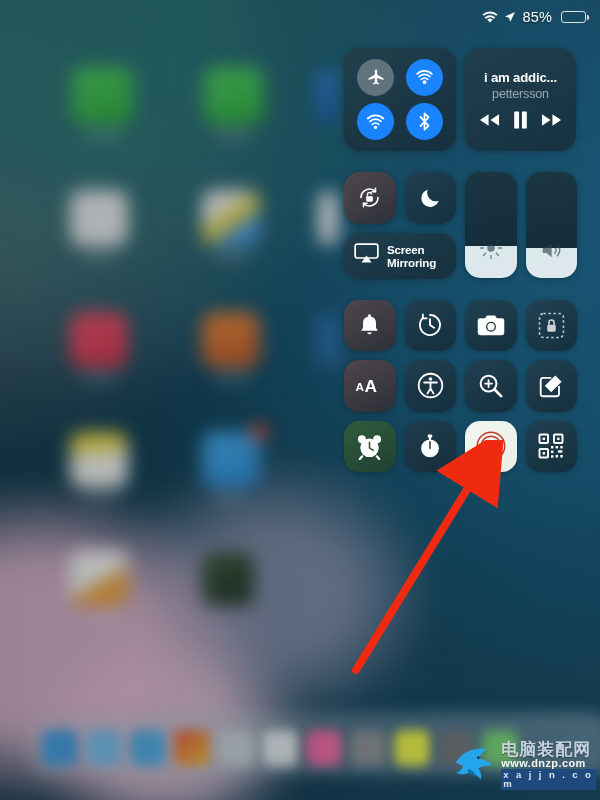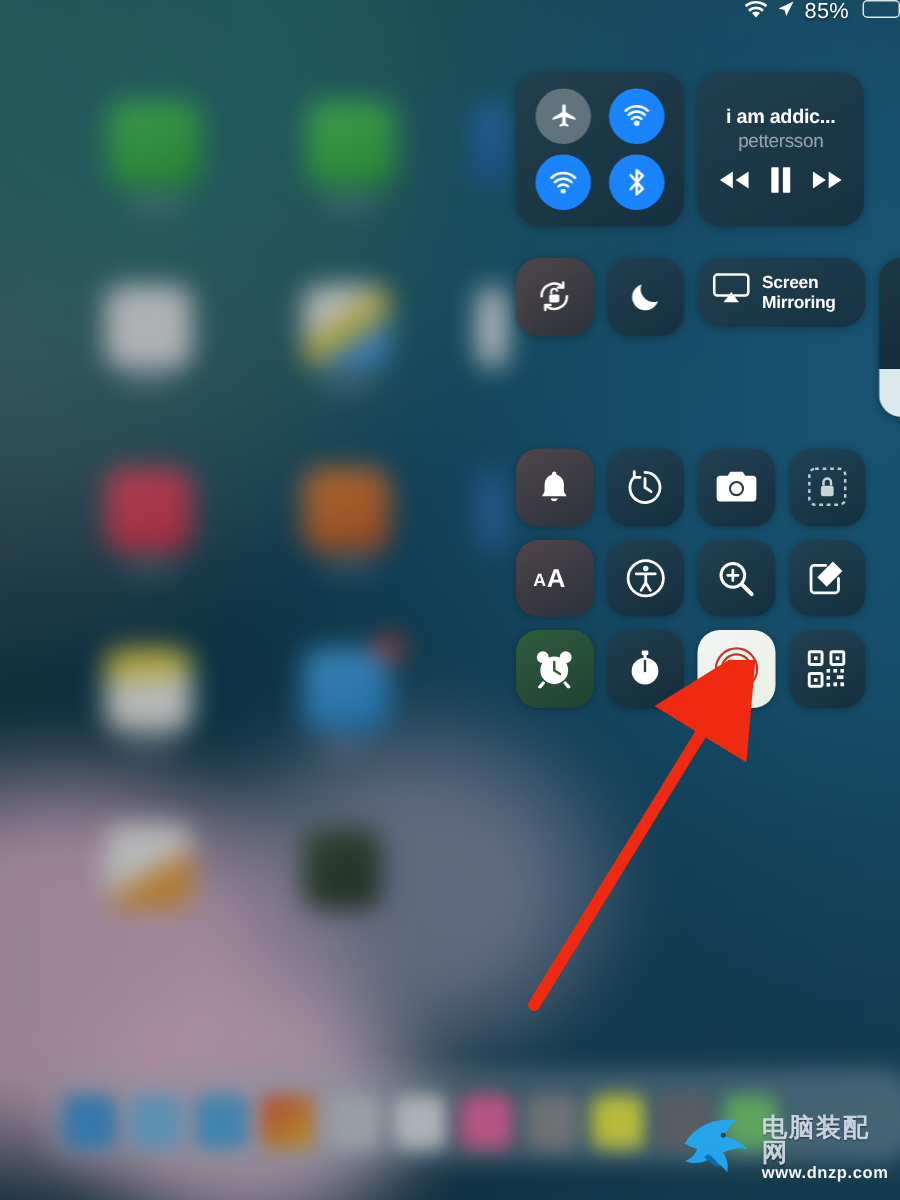--- a/index.html
+++ b/index.html
@@ -42,22 +42,22 @@
   }
   .dock-ic{position:absolute;bottom:34px;width:36px;height:36px;border-radius:22%;filter:blur(6px);}
 
   
   .wp-scrim{position:absolute;inset:0;background:
       linear-gradient(90deg, rgba(8,16,22,.30) 0%, rgba(8,16,22,.26) 52%, rgba(8,16,22,.10) 100%);}
 
   
   #statusbar{
     position:absolute;top:0;left:0;right:0;height:34px;
-    display:flex;align-items:flex-start;justify-content:flex-end;
-    box-sizing:border-box;color:#ffffff;
+    display:flex;align-items:center;justify-content:flex-end;
+    padding-right:14px;box-sizing:border-box;color:#ffffff;
     font-size:14px;letter-spacing:.2px;
     text-shadow:0 1px 2px rgba(0,0,0,.5);
   }
   #statusbar .sb-item{display:flex;align-items:center;margin-left:6px;}
   .battery-pct{font-size:14.5px;font-weight:400;}
   .battery-shell{
     width:25px;height:12px;border:1.4px solid rgba(255,255,255,.85);
     border-radius:3.2px;position:relative;margin-left:3px;box-sizing:border-box;padding:1.2px;
   }
   .battery-shell:after{
@@ -94,21 +94,21 @@
   .mod-media{width:111px;height:103px;padding:9px 8px 8px;box-sizing:border-box;
     display:flex;flex-direction:column;align-items:center;justify-content:center;}
   .np-title{color:#ffffff;font-size:13.2px;font-weight:700;line-height:1.05;
     white-space:nowrap;letter-spacing:-.2px;}
   .np-artist{color:rgba(225,232,238,.62);font-size:12.6px;line-height:1.15;margin-top:2px;
     white-space:nowrap;letter-spacing:-.2px;}
   .np-controls{display:flex;align-items:center;gap:13px;margin-top:9px;}
   .np-controls svg{display:block;}
 
   
-  .cc-left-stack{display:flex;flex-direction:row;gap:9px;}
+  .cc-left-stack{display:flex;flex-direction:column;gap:9px;}
   .mini-pair{display:flex;gap:9px;}
   .mod-mini{width:51.5px;height:51.5px;display:flex;align-items:center;justify-content:center;}
   .mod-mirror{width:112px;height:46px;display:flex;align-items:center;gap:8px;
     padding-left:10px;box-sizing:border-box;}
   .mirror-label{color:#fff;font-size:11.6px;font-weight:700;line-height:1.12;letter-spacing:-.2px;}
 
   
   .sliders{display:flex;gap:9px;}
   .slider{width:51.5px;height:106px;border-radius:15px;position:relative;overflow:hidden;
     background:linear-gradient(165deg, rgba(30,48,58,.80), rgba(16,34,44,.86));
@@ -460,14 +460,15 @@
 
 <div id="watermark">
   <svg width="56" height="46" viewBox="0 0 60 50">
     <path fill="#23a9f2" d="M6 22c8-13 22-19 38-17-5 4-8 8-9 12 6 1 12 4 17 9-7-1-13 0-18 3 3 4 4 9 3 14-4-5-9-8-14-9-5 3-11 3-17 1 5-2 8-5 9-9-4-1-7-3-9-4z"></path>
     <path fill="#0d6fae" d="M23 30c4 2 7 6 9 10-5-2-9-5-12-8z"></path>
     <circle cx="34" cy="16" r="1.8" fill="#08354f"></circle>
   </svg>
   <div class="wm-text">
     <span class="wm-cn">电脑装配网</span>
     <span class="wm-url">www.dnzp.com</span>
+    <span class="wm-url2">x a j j n . c o m</span>
   </div>
 </div>
 
 </body></html>

